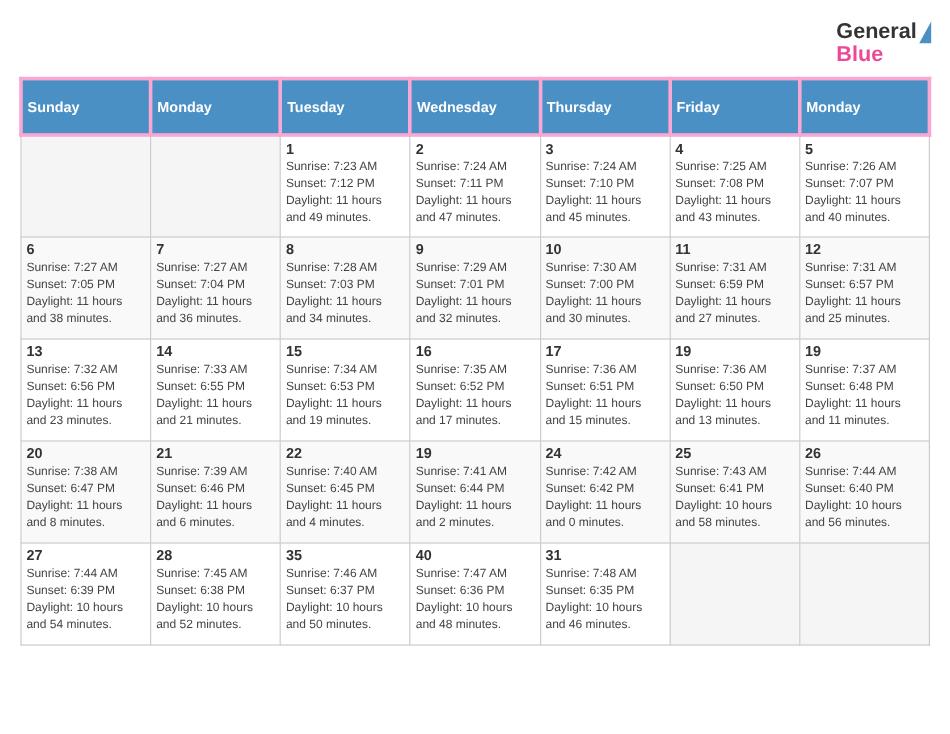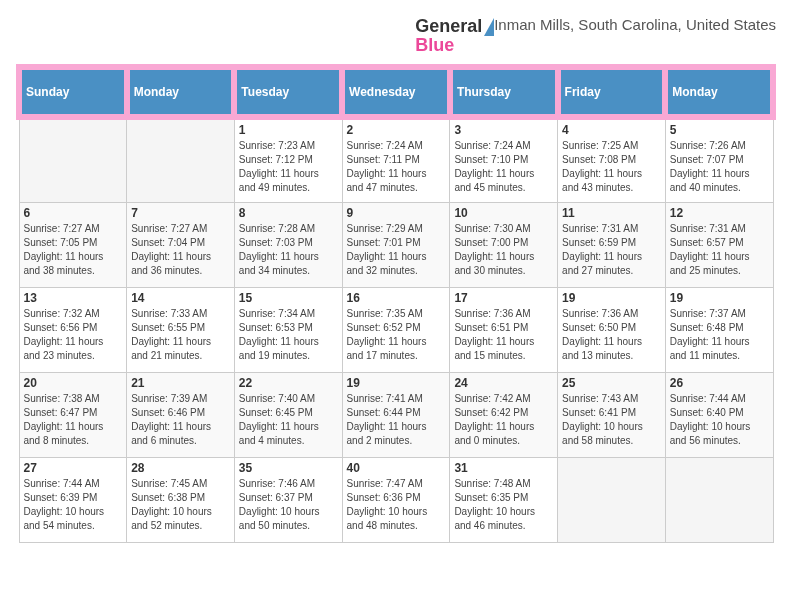--- a/index.html
+++ b/index.html
@@ -41,21 +41,21 @@
       width: 100%;
       border-collapse: collapse;
       font-size: 11px;
     }
     .calendar th {
       background: #4a90c4;
       color: #fff;
       padding: 15px 4px;
       text-align: left;
       font-size: 12px;
-      border: 6px solid #f9a8d4;
+      border: 3px solid #f9a8d4;
     }
     .calendar td {
       border: 1px solid #ccc;
       vertical-align: top;
       padding: 3px 4px;
       width: 108px;
       height: 85px;
       background: #fff;
     }
     .calendar tr:nth-child(even) td {
@@ -82,21 +82,20 @@
 
 <div class="header">
   <div class="logo">
     <div class="logo-line">
       <span style="font-size:18px;font-weight:bold;color:#333;">General</span>
       <span style="display:inline-block;width:0;height:0;border-left:10px solid transparent;border-bottom:18px solid #4a90c4;margin-left:2px;"></span>
     </div>
     <span style="font-size:18px;font-weight:bold;color:#ec4899;margin-top:-2px;">Blue</span>
   </div>
   <div class="title-section">
-    <div class="location">Inman Mills, South Carolina, United States</div>
   </div>
 </div>
 
 <table class="calendar">
   <thead>
     <tr>
       <th>Sunday</th>
       <th>Monday</th>
       <th>Tuesday</th>
       <th>Wednesday</th>

